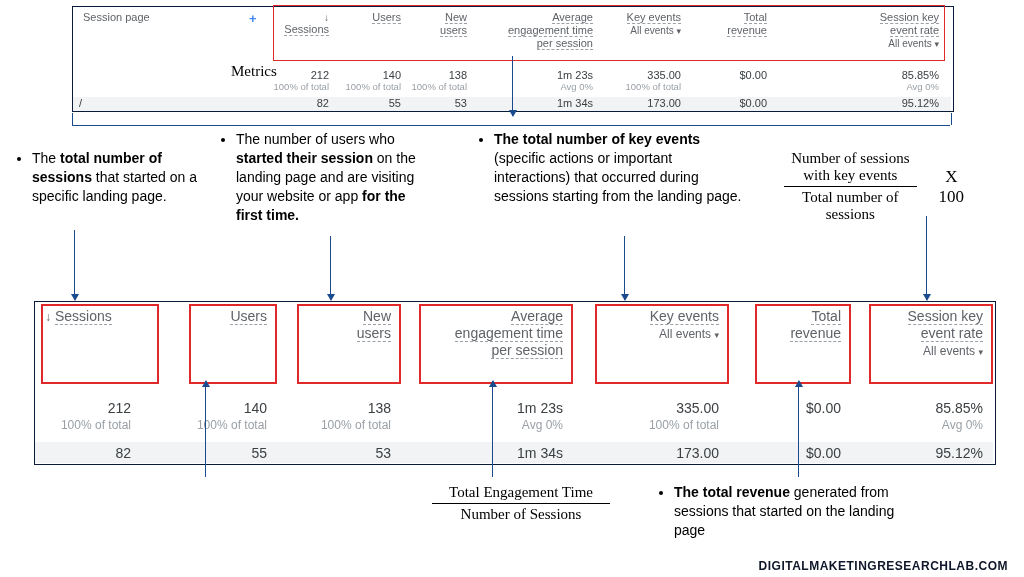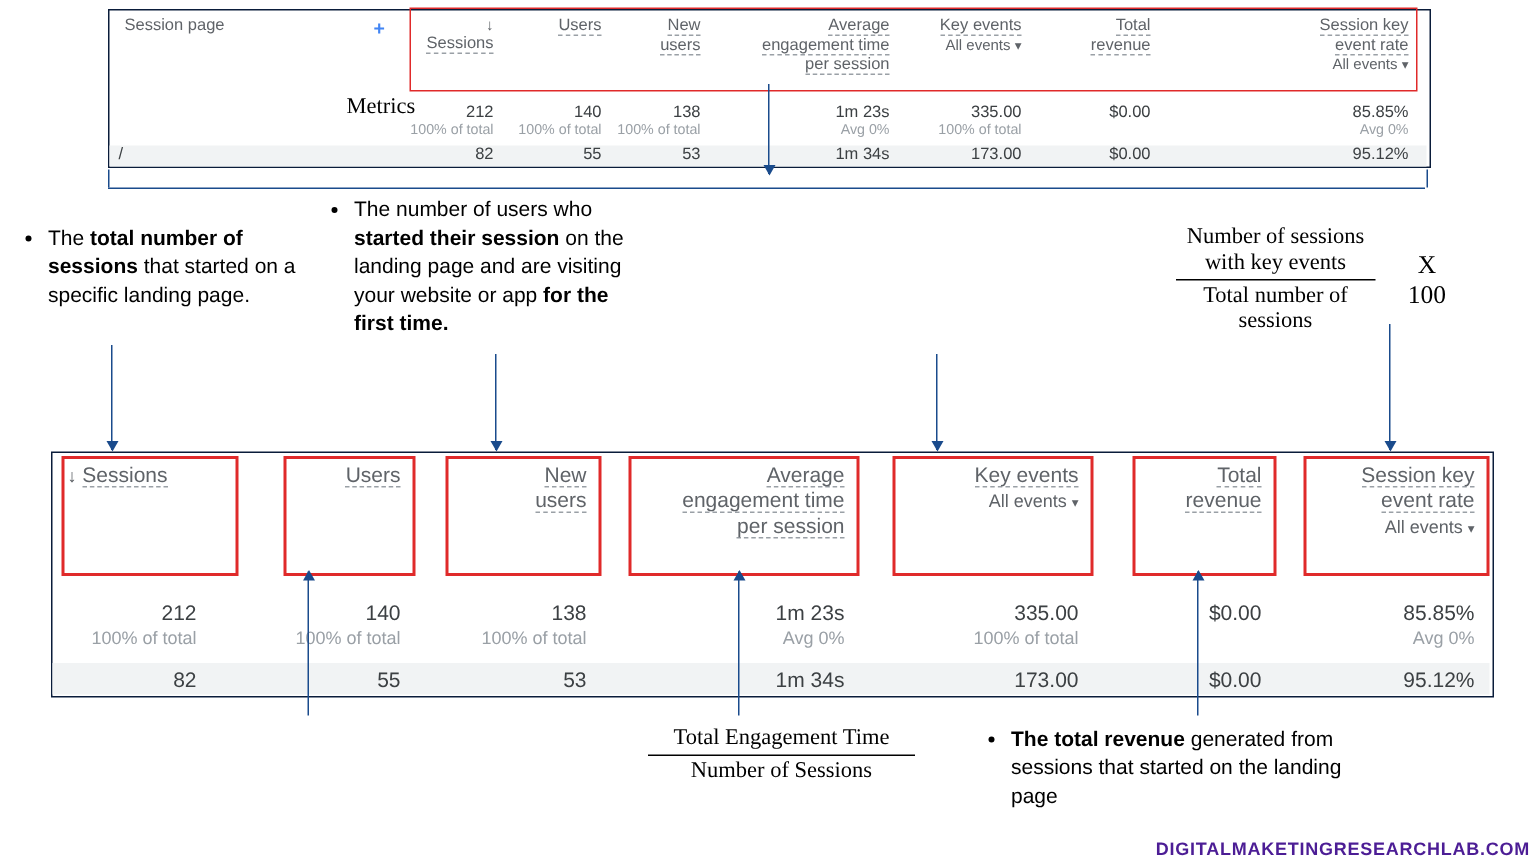--- a/index.html
+++ b/index.html
@@ -27,21 +27,21 @@
 .bottom-table{position:absolute;left:34px;top:301px;width:960px;height:162px;border:1.5px solid #0a1c3a}
 .big-hdr{position:absolute;top:6px;font-size:14px;color:#5f6368;text-align:right}
 .big-hdr .underline{border-bottom:1.4px dashed #9aa0a6}
 .rbx{position:absolute;border:2px solid #e02a2a}
 .big-val{position:absolute;top:98px;font-size:14px;color:#3c4043;text-align:right}
 .big-sub{position:absolute;top:116px;font-size:12px;color:#9aa0a6;text-align:right}
 .gray-row2{position:absolute;left:0;top:140px;width:958px;height:21px;background:#f1f3f4}
 .big-bot{position:absolute;top:143px;font-size:14px;color:#3c4043;text-align:right}
 .formula{position:absolute;font-family:'Times New Roman',serif;font-size:15px;text-align:center}
 .formula .line{display:block;border-top:1px solid #000;margin:2px 0}
-.watermark{position:absolute;right:4px;bottom:4px;font-family:Arial;font-weight:bold;font-size:12px;letter-spacing:0.5px;color:#4c1d95}
+.watermark{position:absolute;right:16px;bottom:4px;font-family:Arial;font-weight:bold;font-size:12px;letter-spacing:0.5px;color:#0f172a}
 </style>
 </head>
 <body>
 <div class="canvas">
 
 <div class="top-table">
   <div class="col-lp"><span>Session page</span></div>
   <div class="plus">+</div>
   <div class="red-box-top"></div>
 
@@ -81,20 +81,25 @@
 </div>
 
 <div class="bullet-block" style="left:222px;top:130px;width:210px">
   <ul>
         <li><span>The number of users who </span><b>started their session</b><span> on the landing page and are visiting your website or app </span><b>for the first time.</b></li>
       </ul>
 </div>
 <div class="bullet-block" style="left:18px;top:149px;width:184px">
   <ul>
         <li><span>The </span><b>total number of sessions</b><span> that started on a specific landing page.</span></li>
+      </ul>
+</div>
+<div class="bullet-block" style="left:480px;top:130px;width:268px">
+  <ul>
+        <li><b>The total number of key events</b><span> (specific actions or important interactions) that occurred during sessions starting from the landing page.</span></li>
       </ul>
 </div>
 
 <div class="formula" style="left:784px;top:150px;width:186px">
   <div style="display:flex;align-items:center;justify-content:center">
     <div>
       <div style="white-space:pre-line">Number of sessions
 with key events</div>
       <span class="line"></span>
       <div>Total number of sessions</div>

